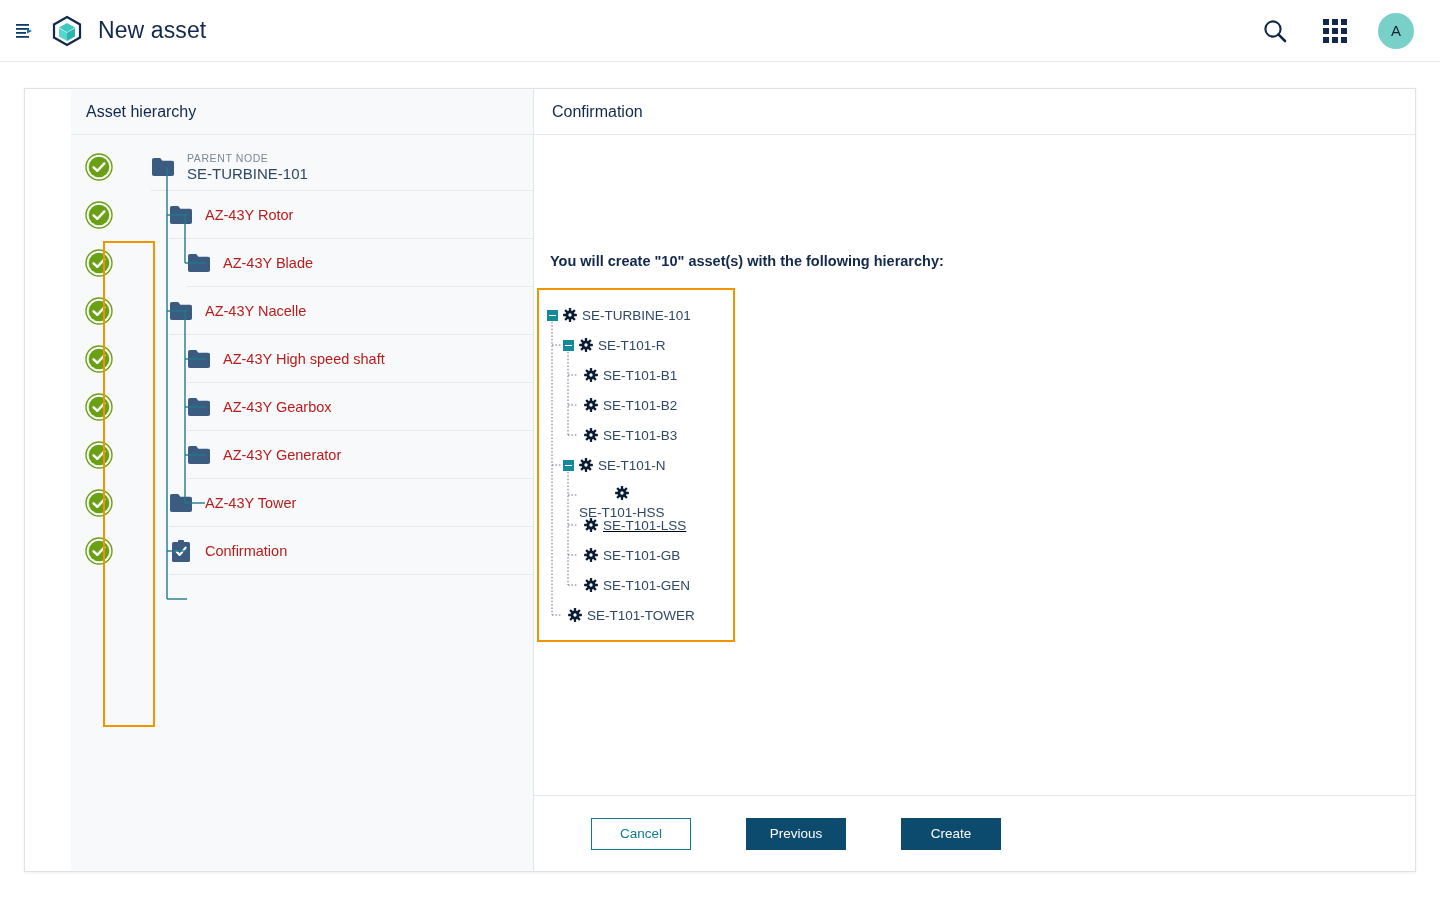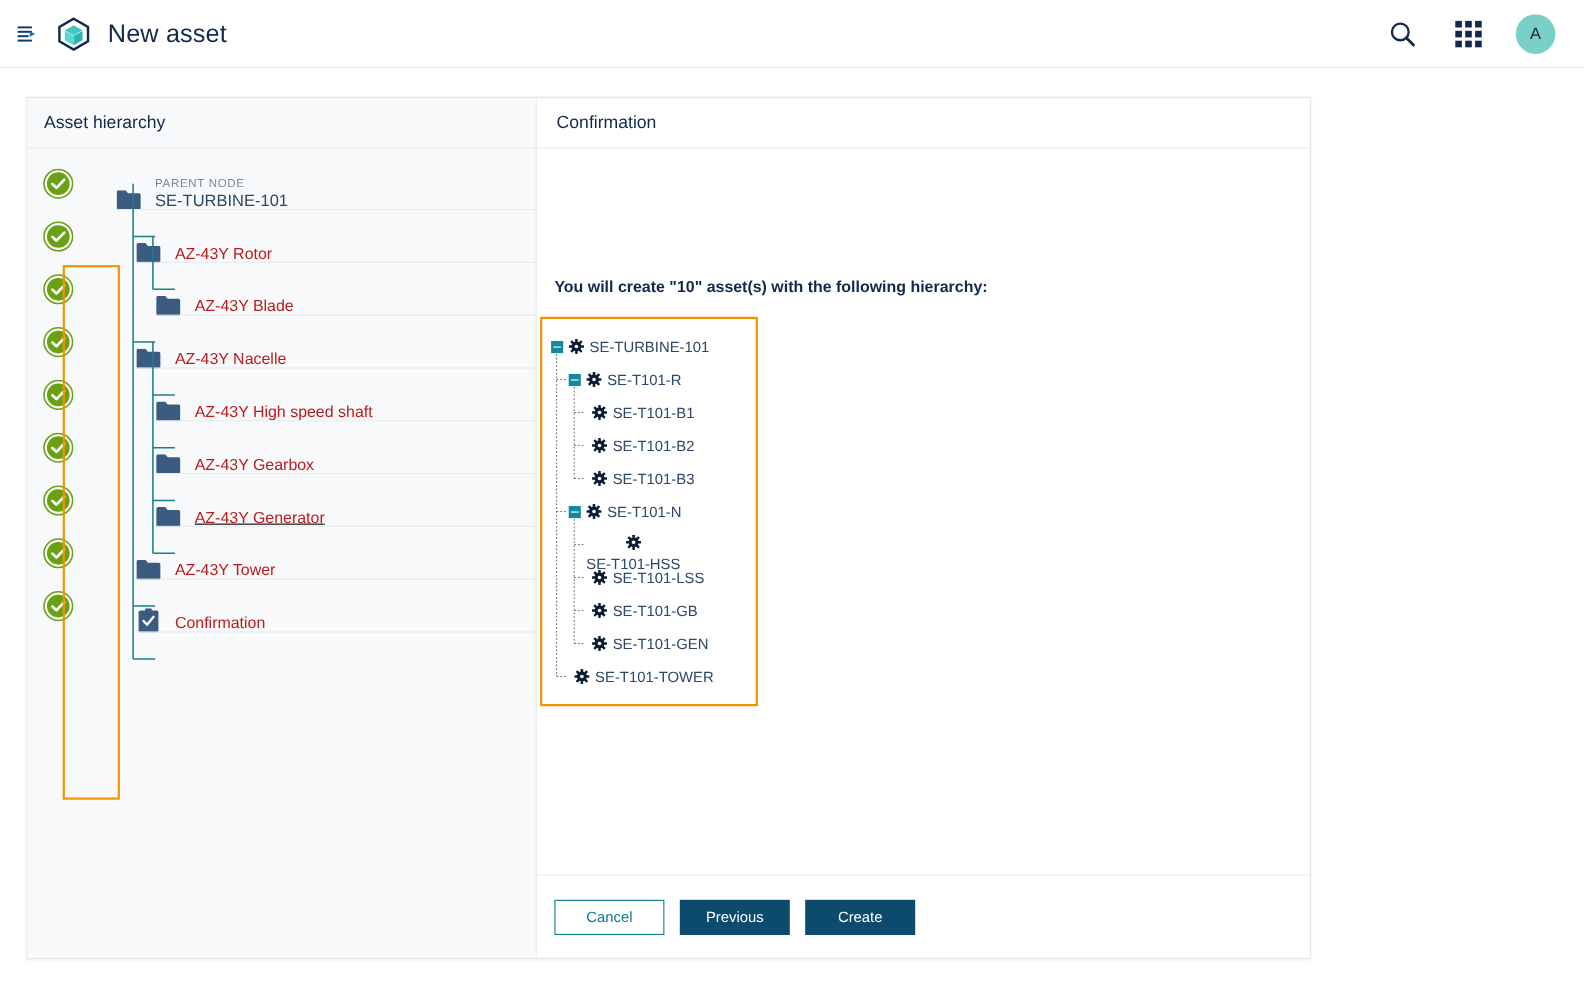--- a/index.html
+++ b/index.html
@@ -26,24 +26,25 @@
   .tb-icon { width: 34px; height: 34px; display:flex; align-items:center; justify-content:center; cursor: pointer; }
   #avatar {
     width: 36px; height: 36px; border-radius: 50%; background: #79d0c9;
     color: #123; font-size: 15px; display:flex; align-items:center; justify-content:center;
     cursor:pointer;
   }
   .grid-dot { fill: #12284c; }
 
   
   #card {
-    position: absolute; left: 24px; top: 88px; width: 1168px; height: 784px;
+    position: absolute; left: 24px; top: 88px; width: 1392px; height: 784px;
     background: #ffffff; border: 1px solid #dfe3e6;
     box-shadow: 0 1px 3px rgba(0,0,0,.07);
     display: flex;
+    padding-left: 46px;
   }
   #left-panel {
     width: 463px; height: 100%; background: #f8f9fa;
     border-right: 1px solid #e1e5e8;
     position: relative;
   }
   #right-panel { flex: 1; height: 100%; background: #ffffff; position: relative; }
 
   .panel-header {
     height: 46px; display: flex; align-items: center; padding-left: 15px;
@@ -57,21 +58,21 @@
     position: relative; height: 48px; display: flex; align-items: center;
   }
   .hrow .sep {
     position: absolute; left: 0; right: 0; bottom: 0; height: 1px;
   }
   .check-cell {
     width: 56px; min-width: 56px; display: flex; align-items: center; justify-content: center;
     position: relative; z-index: 3;
   }
   .check-circle { width: 28px; height: 28px; }
-  .row-main { position: relative; flex: 1; display: flex; align-items: flex-end; height: 100%; }
+  .row-main { position: relative; flex: 1; display: flex; align-items: center; height: 100%; }
   .folder-ico { width: 24px; min-width:24px; display:flex; align-items:center; justify-content:center; }
   .row-label { margin-left: 12px; font-size: 14.5px; color: #b91c1c; }
   .parent-kicker { font-size: 10.5px; color: #7a8794; letter-spacing: .6px; line-height: 13px; }
   .parent-name { font-size: 15px; color: #2e4765; line-height: 17px; }
   .parent-text { margin-left: 12px; }
 
   
   #check-highlight {
     position: absolute; left: 32px; top: 152px; width: 52px; height: 486px;
     border: 2px solid #f29400; pointer-events: none; z-index: 5;
@@ -106,20 +107,21 @@
   
   #footer {
     position: absolute; left: 0; right: 0; bottom: 0; height: 76px;
     border-top: 1px solid #e6eaed; display: flex; align-items: center;
     padding-left: 16px; gap: 14px;
   }
   .btn {
     height: 32px; min-width: 100px; padding: 0 18px; font-size: 13.5px;
     display: flex; align-items: center; justify-content: center; cursor: pointer;
     border: none;
+    margin-left: 41px;
   }
   .btn-secondary { background: #ffffff; color: #0f7b8d; border: 1px solid #0f7b8d; }
   .btn-primary { background: #0c4a6e; color: #ffffff; }
 </style>
 </head>
 <body>
 
 <div id="topbar">
   <div id="menu-toggle">
     <svg width="18" height="18" viewBox="0 0 18 18">
@@ -297,21 +299,21 @@
           <div class="sep" style="background: rgb(230, 234, 237); left: 116px; right: 0px;"></div>
         </div>
         <div class="hrow">
           <div class="check-cell">
             <svg viewBox="0 0 28 28" class="check-circle">
               <circle cx="14" cy="14" r="13" fill="none" stroke="#6aa013" stroke-width="1.4"></circle>
               <circle cx="14" cy="14" r="10.3" fill="#6aa013"></circle>
               <path d="M8.6 14.3 L12.3 17.8 L19.4 10.4" fill="none" stroke="#ffffff" stroke-width="2.4" stroke-linecap="round" stroke-linejoin="round"></path>
             </svg>
           </div>
-          <div class="row-main" style="padding-left: 60px; text-decoration: underline;">
+          <div class="row-main" style="padding-left: 60px;">
             <div class="folder-ico">
               <svg viewBox="0 0 22 18" width="22" height="18">
                 <path d="M0 1.8 A1.8 1.8 0 0 1 1.8 0 H8.2 L10.4 2.7 H20.2 A1.8 1.8 0 0 1 22 4.5 V16.2 A1.8 1.8 0 0 1 20.2 18 H1.8 A1.8 1.8 0 0 1 0 16.2 Z" fill="#3b5b80"></path>
               </svg>
             </div>
             <div class="row-label">AZ-43Y Generator</div>
           </div>
           <div class="sep" style="background: rgb(230, 234, 237); left: 116px; right: 0px;"></div>
         </div>
         <div class="hrow">
@@ -514,21 +516,21 @@
                     <rect x="6.7" y="0.1" width="2.6" height="4.2" rx="0.5" fill="#0b1d33" transform="rotate(270 8 8)"></rect>
                     <rect x="6.7" y="0.1" width="2.6" height="4.2" rx="0.5" fill="#0b1d33" transform="rotate(315 8 8)"></rect>
                     <circle cx="8" cy="8" r="5.1" fill="#0b1d33"></circle>
                     <circle cx="8" cy="8" r="1.9" fill="#ffffff"></circle>
                   </svg>
                 </span>
                 <span class="ct-label">SE-T101-HSS</span>
               </div>
             </div>
             <div class="ctrow">
-              <div class="ct-indent" style="margin-left: 32px;">
+              <div class="ct-indent" style="margin-left: 32px; text-decoration: underline;">
                 <span style="display: inline-block; width: 0px; height: 11px;"></span>
                 <span style="display: flex; align-items: center;">
                   <svg viewBox="0 0 16 16" class="gear">
                     <rect x="6.7" y="0.1" width="2.6" height="4.2" rx="0.5" fill="#0b1d33" transform="rotate(0 8 8)"></rect>
                     <rect x="6.7" y="0.1" width="2.6" height="4.2" rx="0.5" fill="#0b1d33" transform="rotate(45 8 8)"></rect>
                     <rect x="6.7" y="0.1" width="2.6" height="4.2" rx="0.5" fill="#0b1d33" transform="rotate(90 8 8)"></rect>
                     <rect x="6.7" y="0.1" width="2.6" height="4.2" rx="0.5" fill="#0b1d33" transform="rotate(135 8 8)"></rect>
                     <rect x="6.7" y="0.1" width="2.6" height="4.2" rx="0.5" fill="#0b1d33" transform="rotate(180 8 8)"></rect>
                     <rect x="6.7" y="0.1" width="2.6" height="4.2" rx="0.5" fill="#0b1d33" transform="rotate(225 8 8)"></rect>
                     <rect x="6.7" y="0.1" width="2.6" height="4.2" rx="0.5" fill="#0b1d33" transform="rotate(270 8 8)"></rect>

